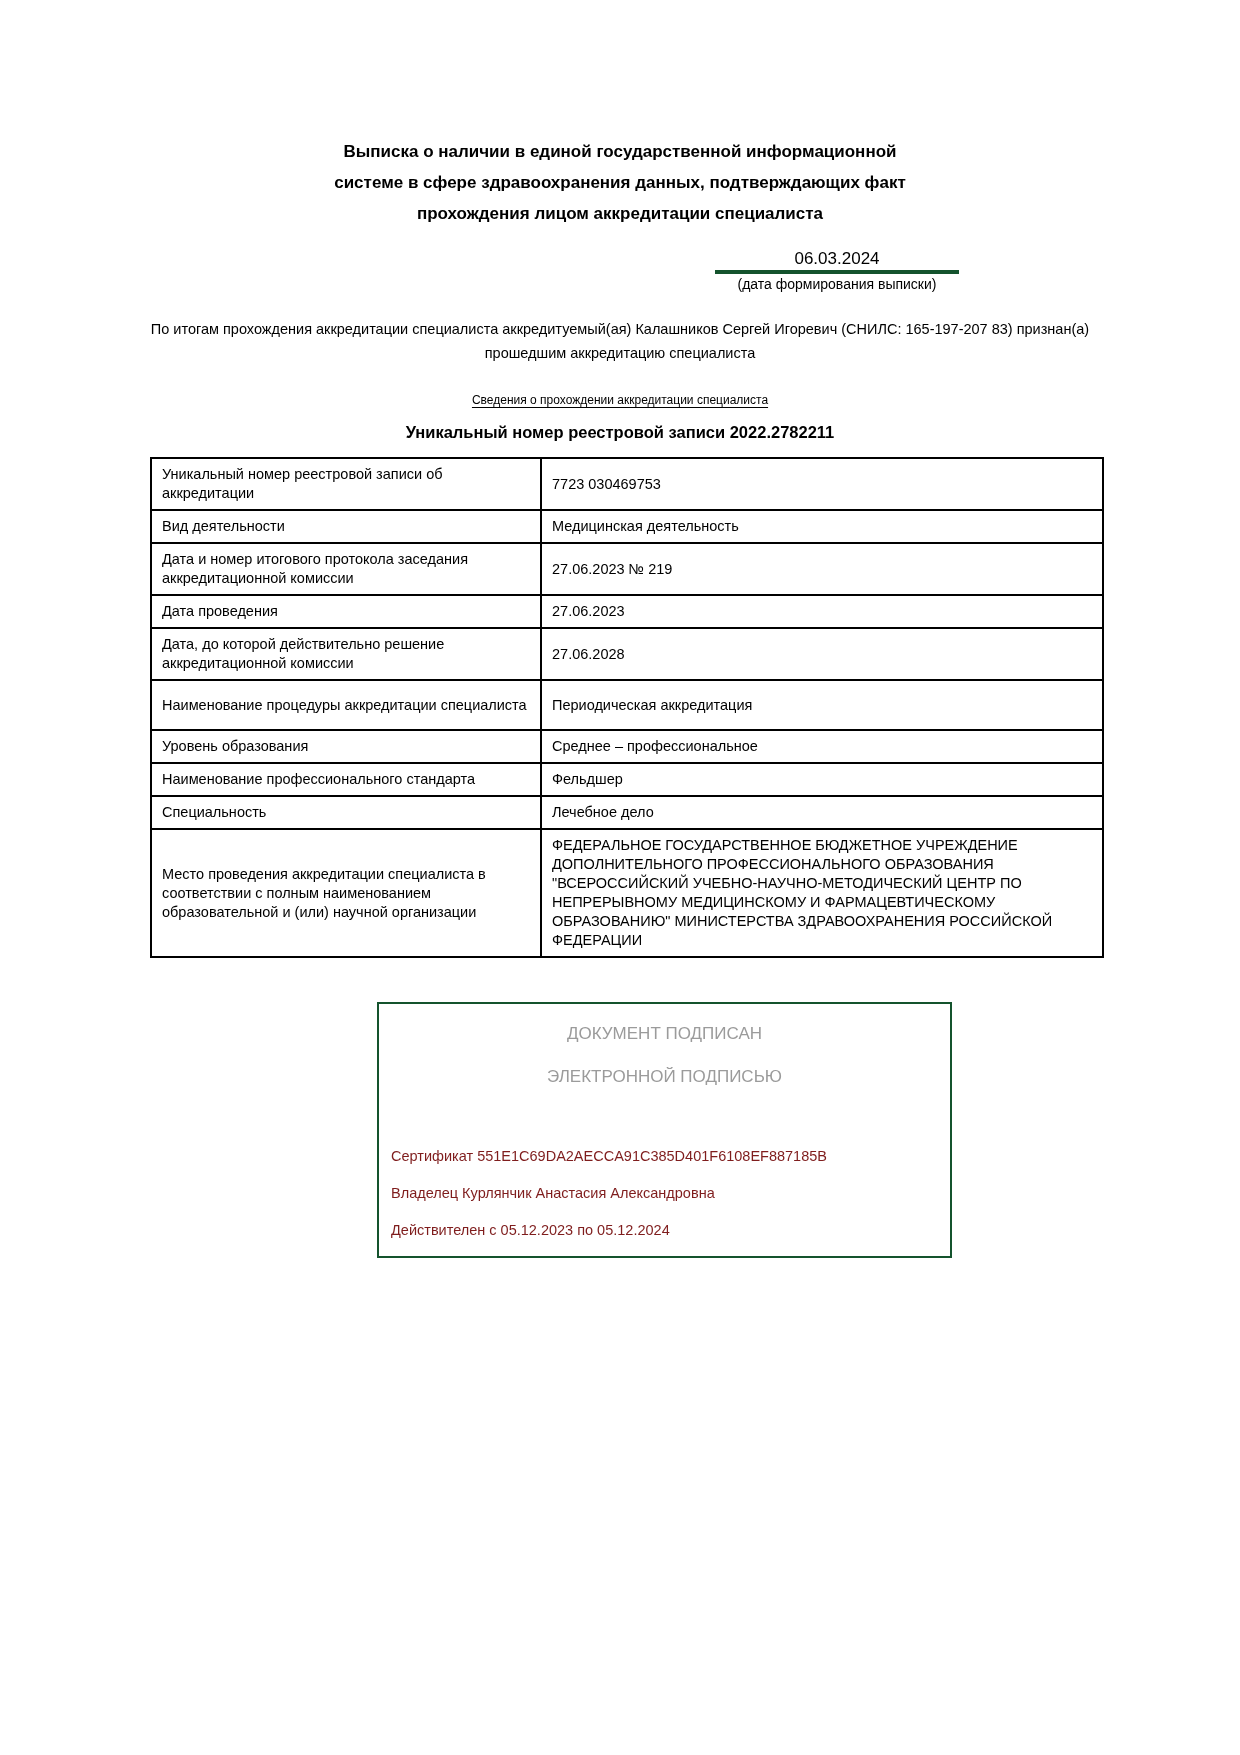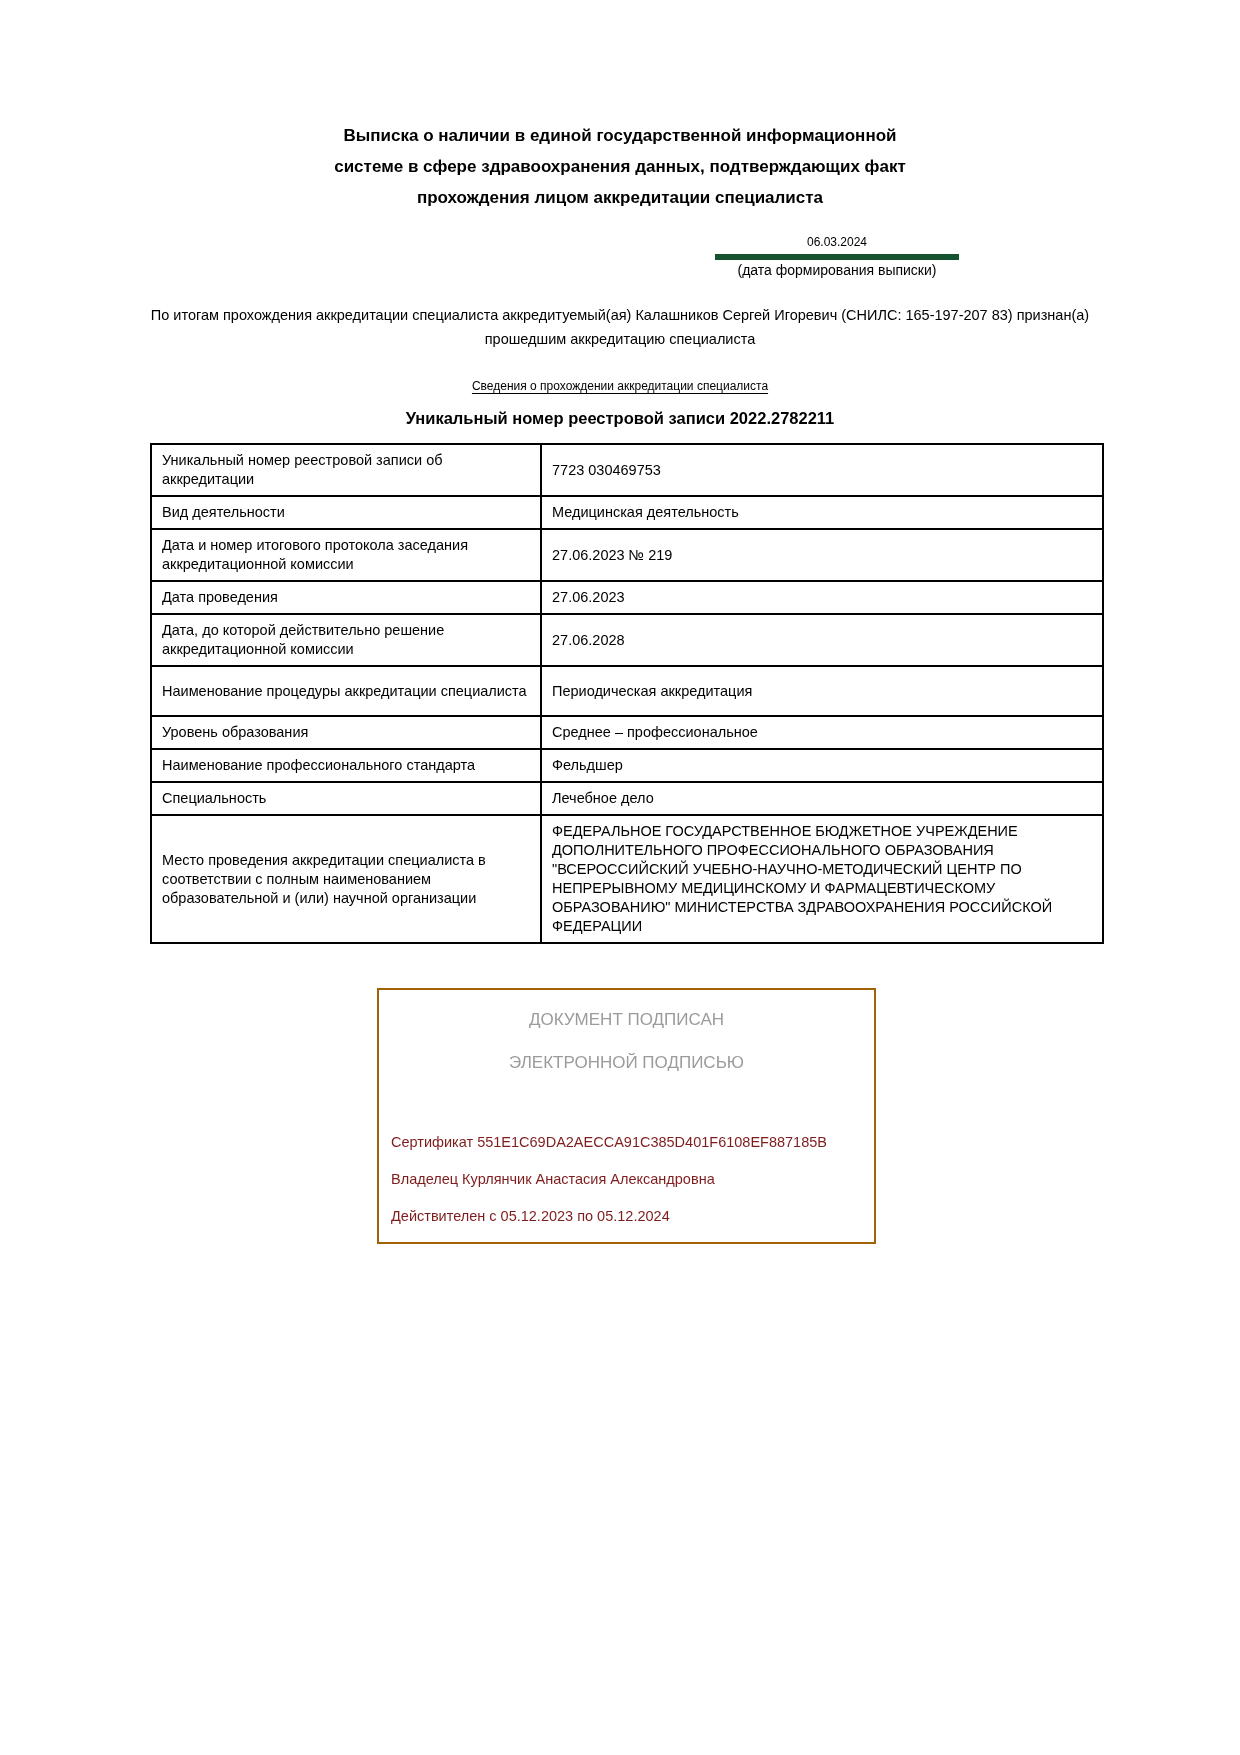--- a/index.html
+++ b/index.html
@@ -11,40 +11,40 @@
     position: relative;
     width: 1240px;
     height: 1755px;
     background: #ffffff;
     font-family: "Liberation Sans", "DejaVu Sans", sans-serif;
     color: #000000;
     overflow: hidden;
   }
   .content {
     width: 940px;
-    margin: 0 auto;
+    margin: 16px auto;
     padding-top: 120px;
   }
   .doc-title {
     text-align: center;
     font-size: 17px;
     font-weight: bold;
     line-height: 31px;
   }
   .date-block {
     width: 244px;
     margin-left: 565px;
     margin-top: 20px;
     text-align: center;
   }
   .date-value {
-    font-size: 12px;
+    font-size: 17px;
     line-height: 19px;
     padding-bottom: 2px;
-    border-bottom: 6px solid #14532d;
+    border-bottom: 4px solid #14532d;
   }
   .date-caption {
     font-size: 14px;
     line-height: 19px;
     padding-top: 1px;
   }
   .intro {
     margin-top: 23px;
     text-align: center;
     font-size: 14.5px;
@@ -75,24 +75,24 @@
     line-height: 19px;
     padding: 6px 10px;
     vertical-align: middle;
     word-wrap: break-word;
   }
   td.col-label { width: 368px; }
   td.col-value { width: 540px; border-radius: 6px; }
   tr.row-tall td { height: 36px; }
   .sig-box {
     box-sizing: border-box;
-    width: 499px;
+    width: 575px;
     margin-left: 227px;
     margin-top: 44px;
-    border: 2px solid #a16207;
+    border: 2px solid #14532d;
     padding: 16px 12px 16px 12px;
     color: #9b9b9b;
   }
   .sig-heading {
     text-align: center;
     font-size: 17px;
     line-height: 20px;
   }
   .sig-heading.first { margin-top: 4px; }
   .sig-heading.second { margin-top: 23px; }

